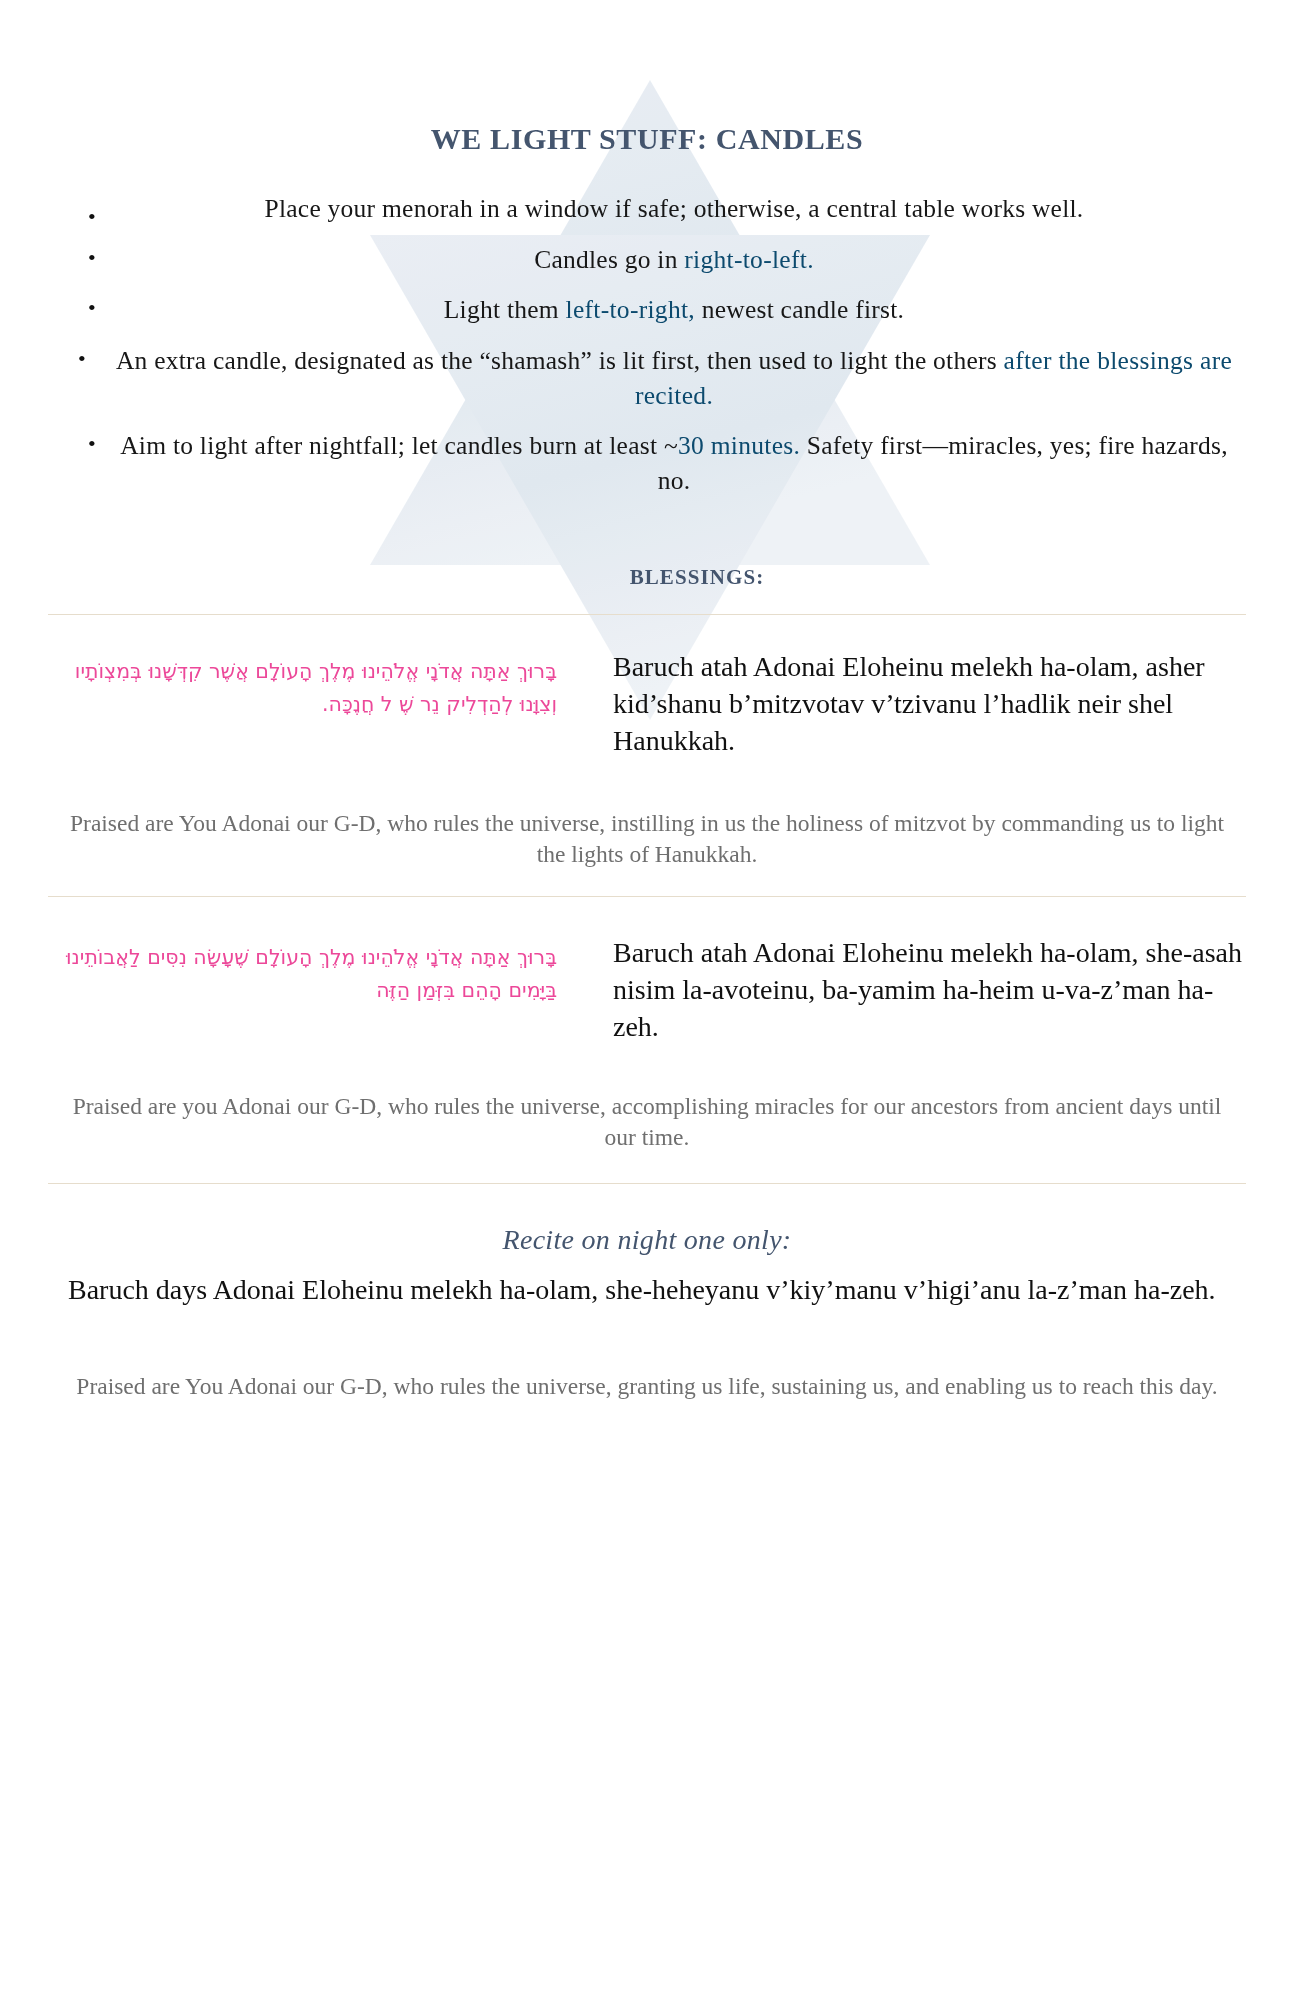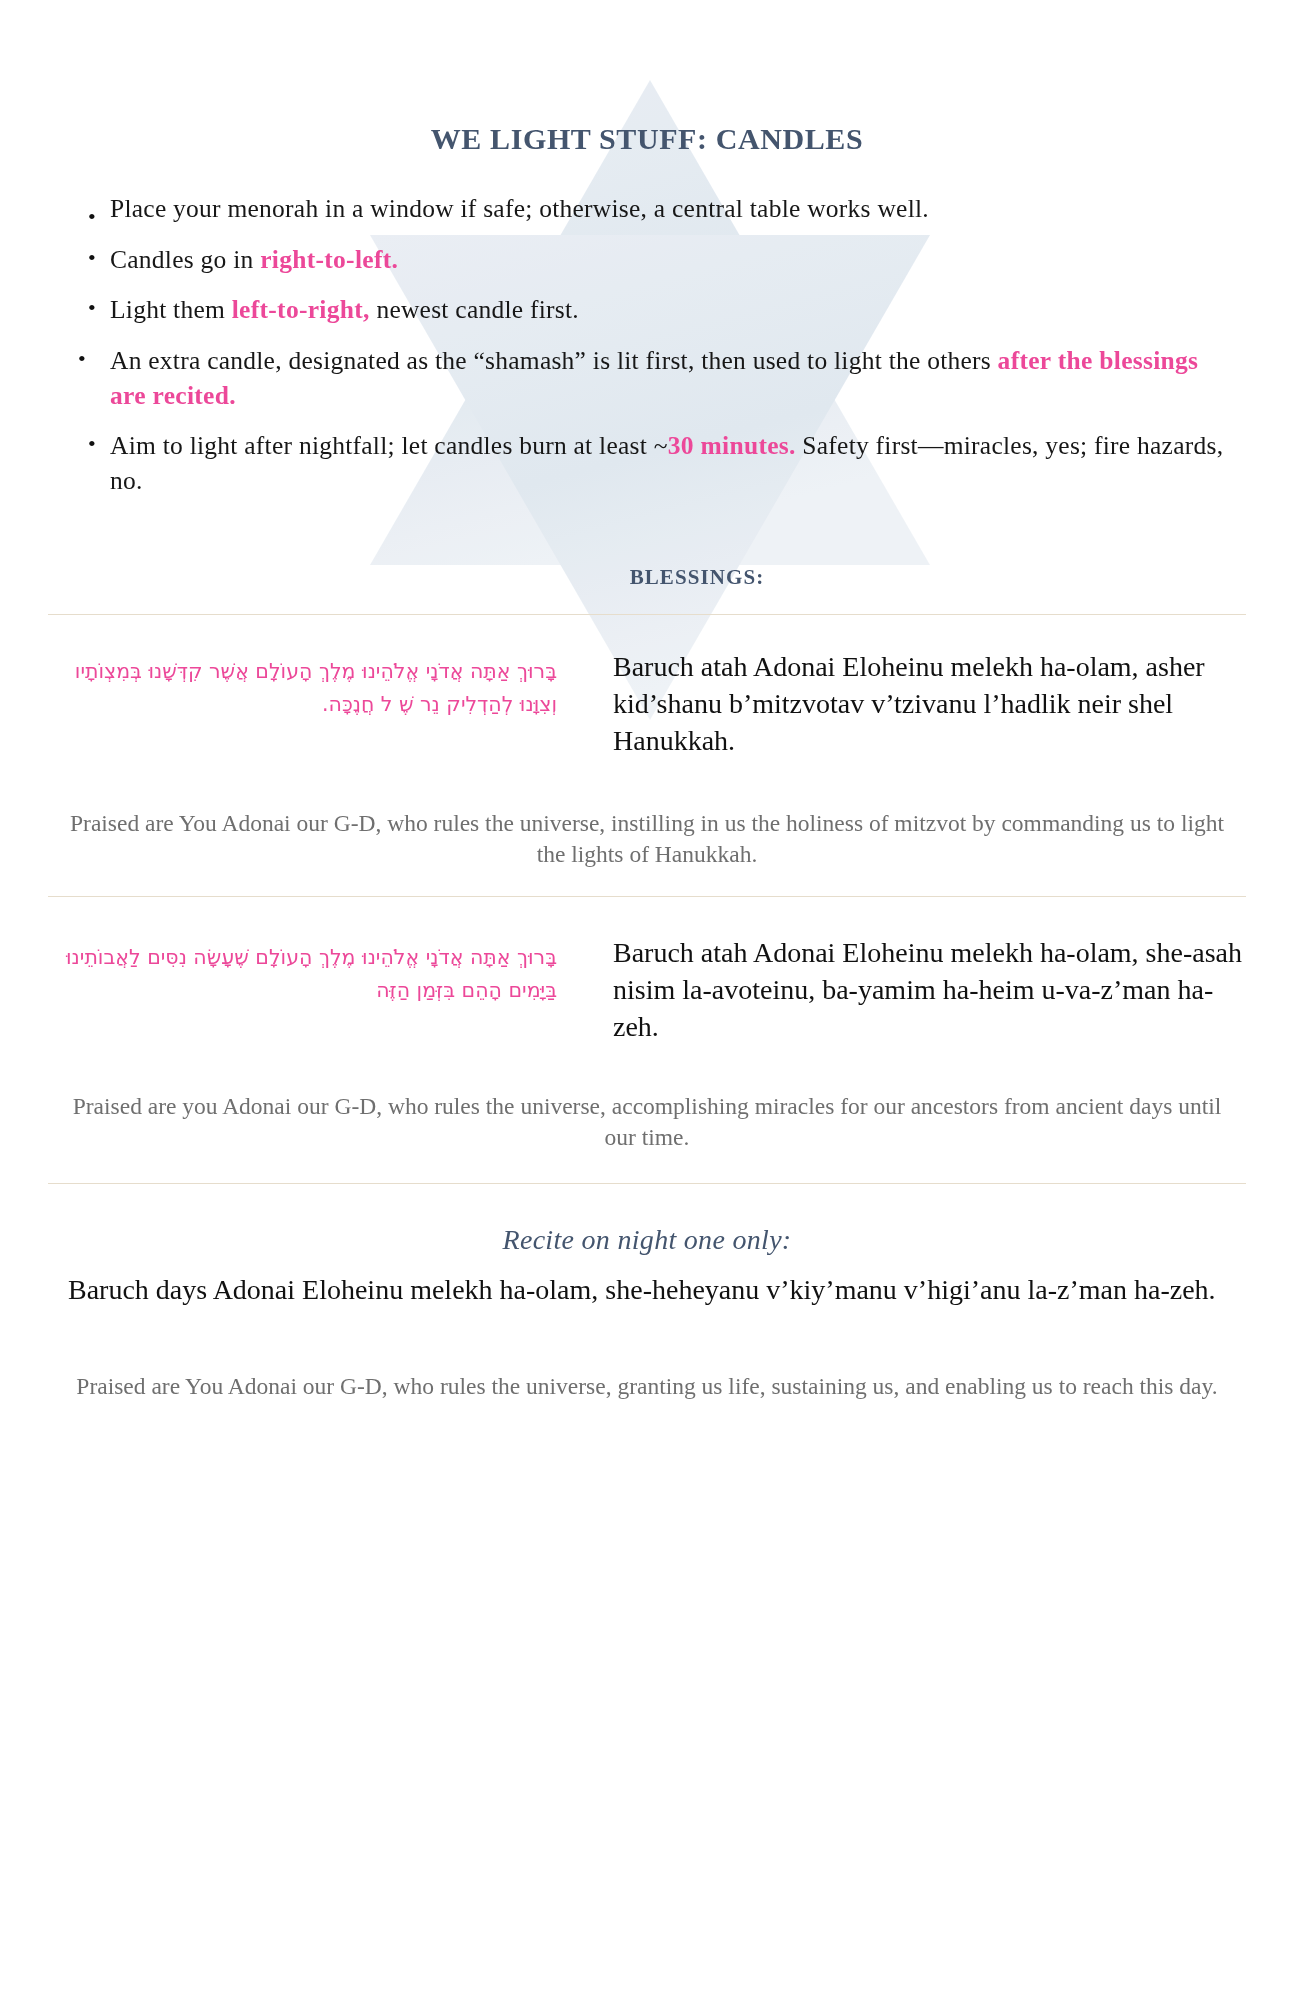--- a/index.html
+++ b/index.html
@@ -52,20 +52,21 @@
 
   
   ul.rules {
     list-style: none;
     margin: 0;
     padding: 0;
     margin-top: 38px;
   }
   ul.rules > li {
     position: relative;
+    text-align: center;
     font-size: 25.5px;
     line-height: 1.36;
     color: #171717;
     margin: 16px 0 2px 0;
     padding: 0 56px 0 110px;
     letter-spacing: 0.25px;
   }
   ul.rules > li::before {
     content: "\2022";
     position: absolute;
@@ -78,22 +79,22 @@
   li.b4::before { left: 78px;  top: 0px; }
   li.b5::before { left: 88px;  top: 0px; }
 
   li.b1 { padding-left: 130px; padding-right: 84px; }
   li.b2 { padding-left: 130px; padding-right: 84px; }
   li.b3 { padding-left: 130px; padding-right: 84px; }
   li.b4 { padding-left: 118px; padding-right: 78px; }
   li.b5 { padding-left: 130px; padding-right: 88px; }
 
   .hl {
-    color: #ec4899;
-    font-weight: bold;
+    color: #0c4a6e;
+    font-weight: normal;
     letter-spacing: 0.3px;
   }
 
   
   .blessings-head {
     color: #44556e;
     font-weight: bold;
     font-size: 21px;
     letter-spacing: 1.1px;
     margin: 0;

